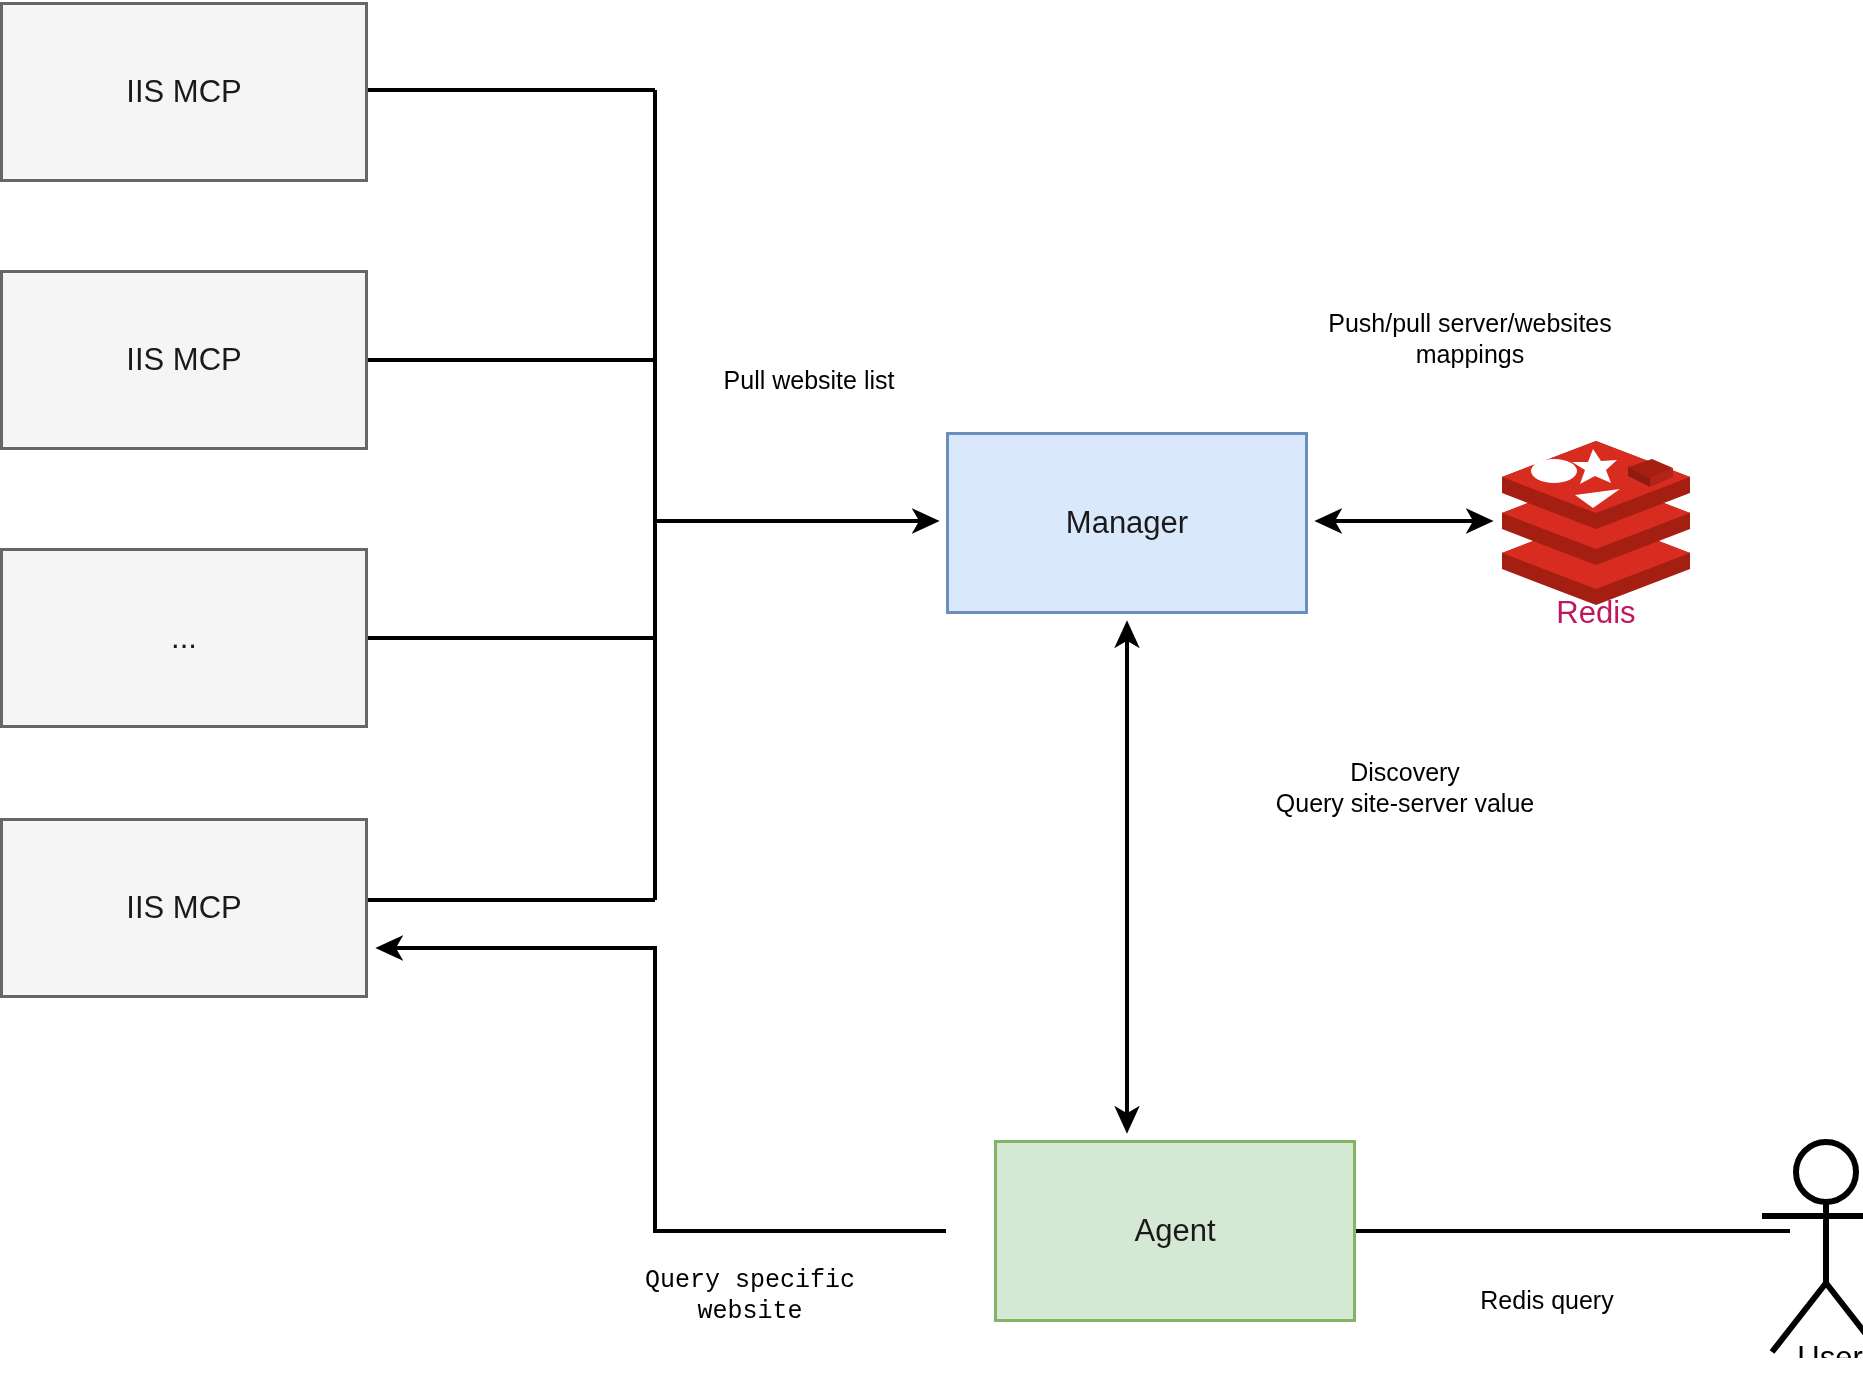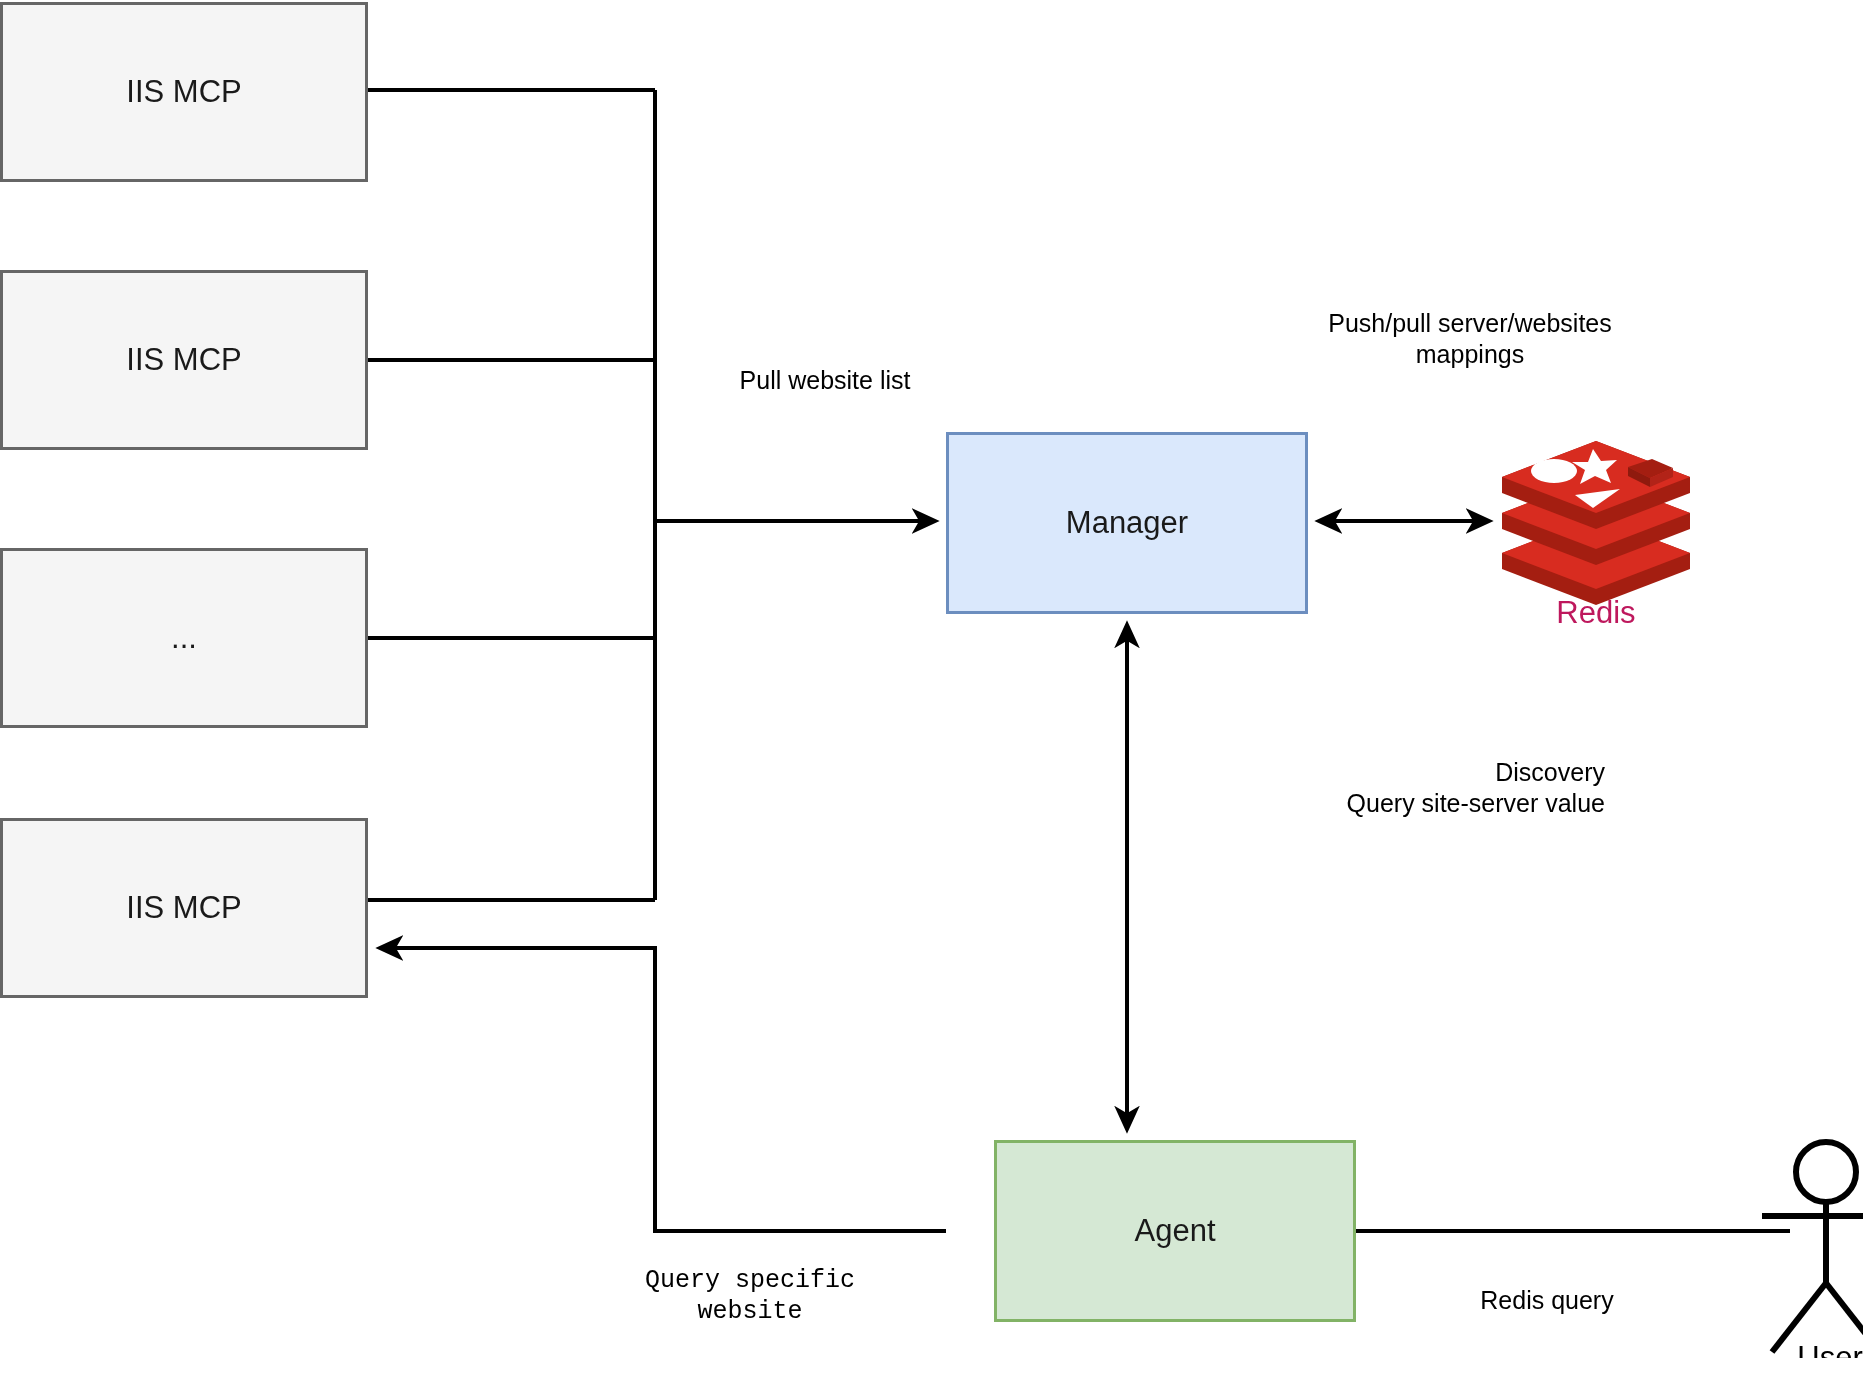--- a/index.html
+++ b/index.html
@@ -147,26 +147,26 @@
   </div>
 
   <div class="node-box node-blue" style="left:946px;top:432px;width:362px;height:182px;">
     <span>Manager</span>
   </div>
 
   <div class="node-box node-green" style="left:946px;top:1140px;width:362px;height:182px;">
     <span>Agent</span>
   </div>
 
-  <div class="edge-label" style="left:700px;top:365px;width:250px;">Pull website list</div>
+  <div class="edge-label" style="left:684px;top:365px;width:250px;">Pull website list</div>
 
   <div class="edge-label" style="left:1260px;top:308px;width:420px;">Push/pull server/websites
 mappings</div>
 
-  <div class="edge-label" style="left:1205px;top:757px;width:400px;text-align:right;">Discovery
+  <div class="edge-label" style="left:1205px;top:757px;width:400px;">Discovery
 Query site-server value</div>
 
   <div class="edge-label" style="left:630px;top:1265px;width:240px;font-family:Liberation Mono, monospace;">Query specific
 website</div>
 
   <div class="edge-label" style="left:1437px;top:1285px;width:220px;">Redis query</div>
 
   <div class="redis-label" style="left:1498px;top:595px;width:196px;">Redis</div>
 
   <div class="actor-label" style="left:1760px;top:1340px;width:140px;">User</div>

